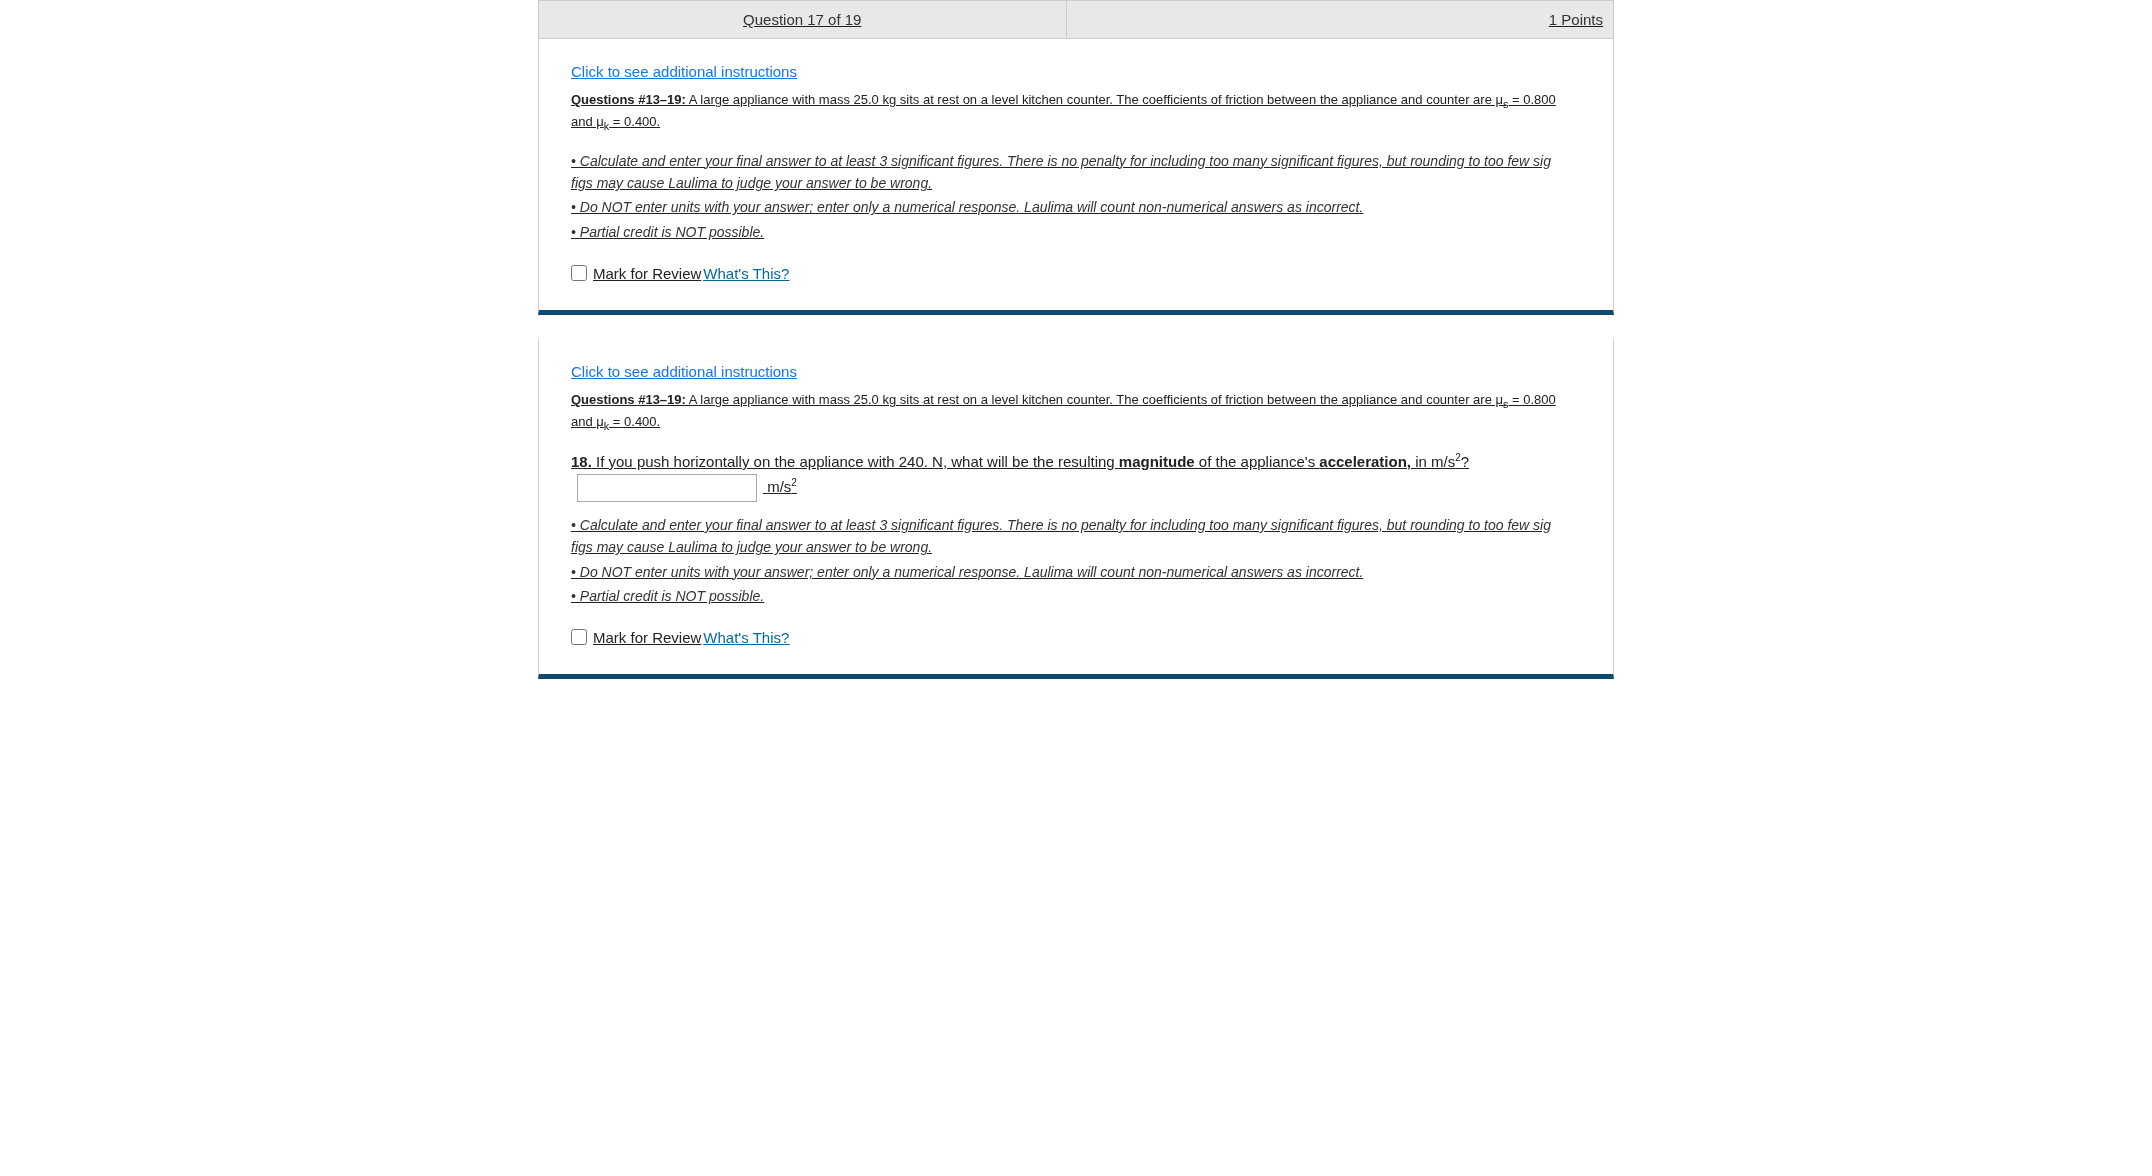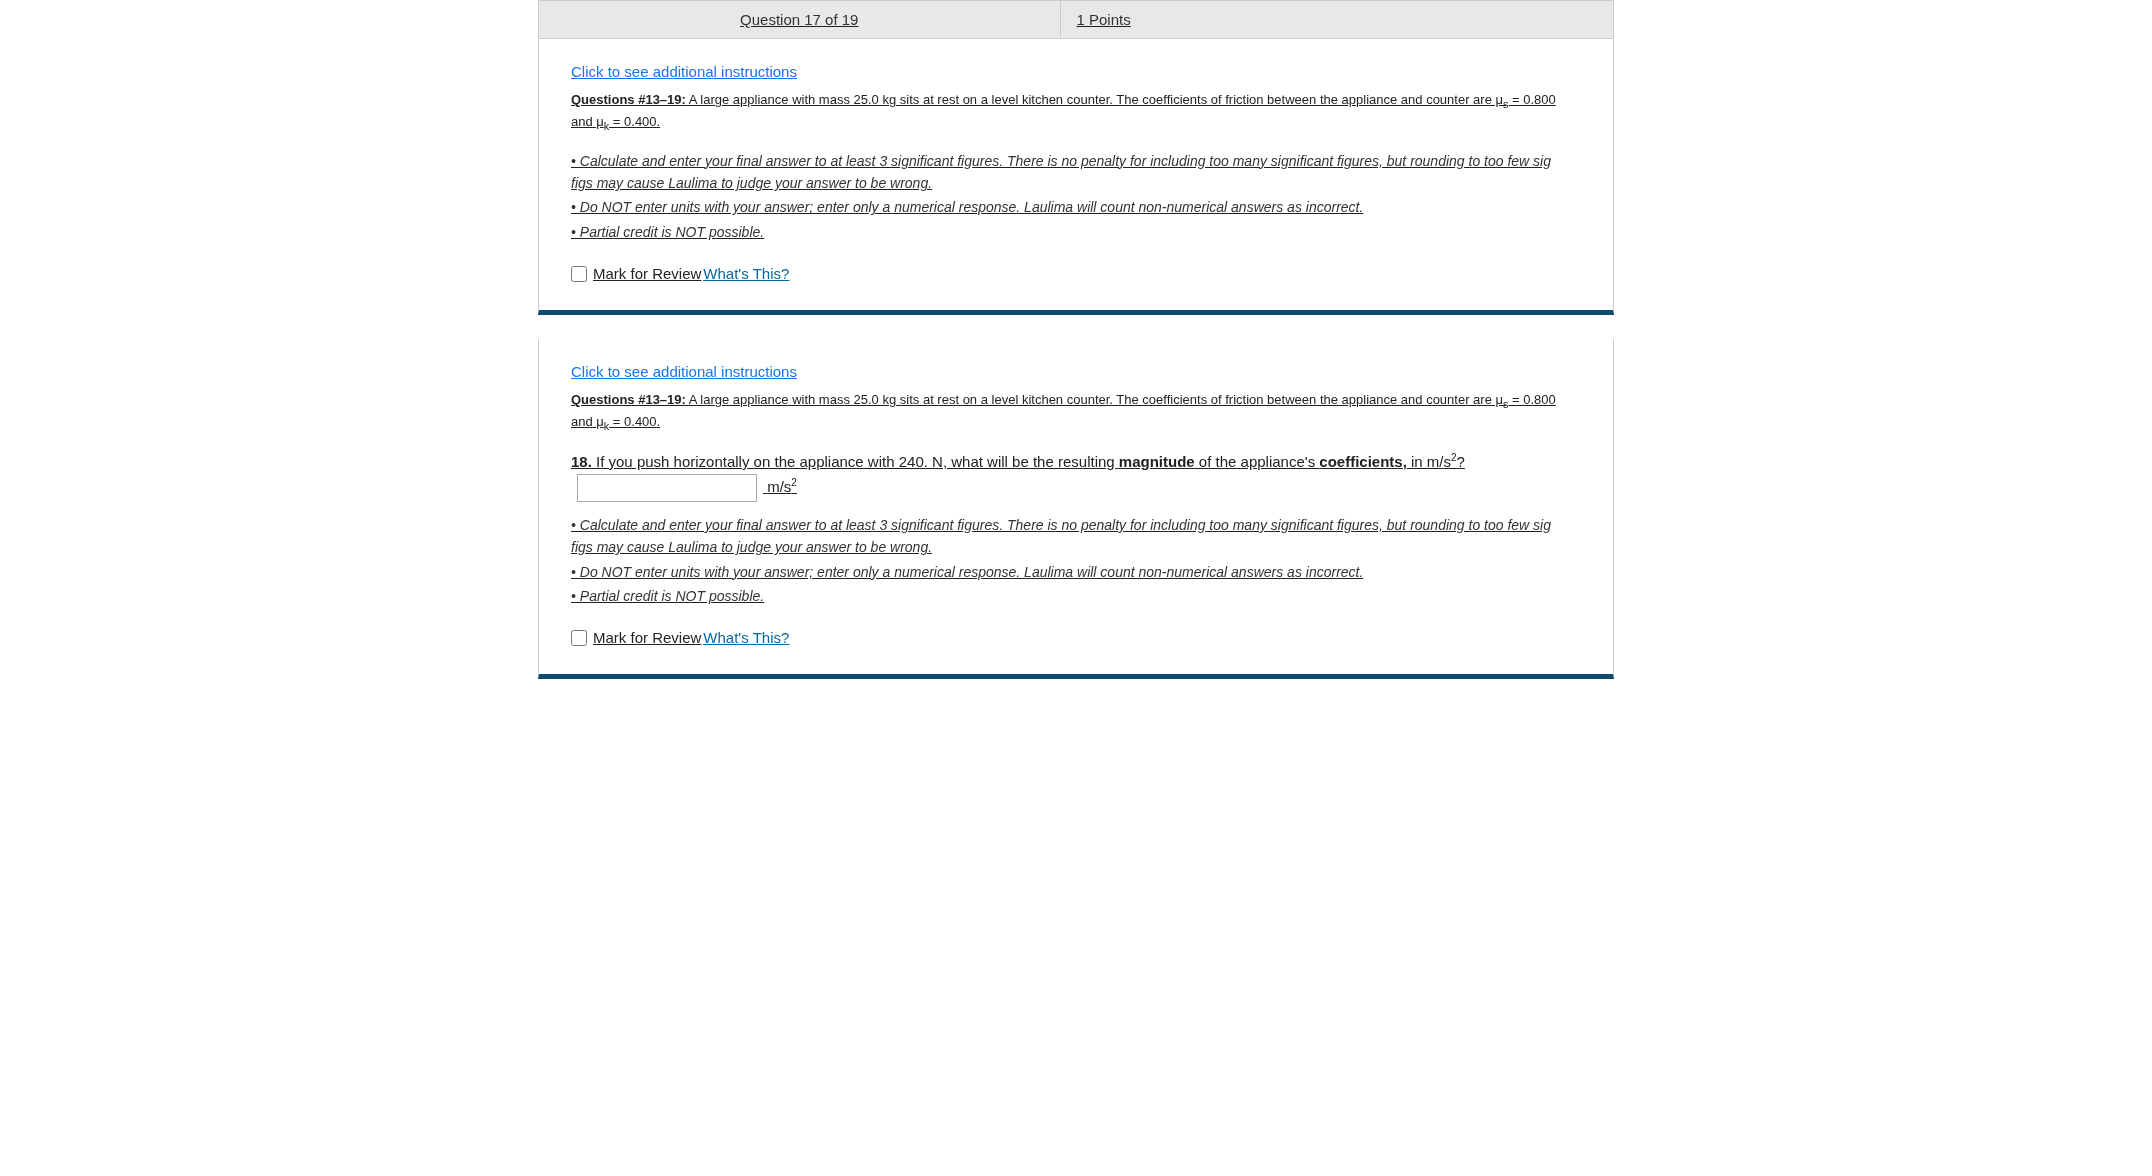--- a/index.html
+++ b/index.html
@@ -25,22 +25,22 @@
     .question-header .q-number {
       flex: 1;
       text-align: center;
       padding: 10px 0;
       border-right: 1px solid #ccc;
       font-size: 15px;
       color: #333;
     }
     .question-header .q-points {
       flex: 1;
-      text-align: left;
-      padding: 10px 16px;
+      text-align: right;
+      padding: 10px 10px;
       font-size: 15px;
       color: #333;
     }
     
     .question-content {
       padding: 24px 40px 28px 32px;
       border-left: 1px solid #ccc;
       border-right: 1px solid #ccc;
       border-bottom: 5px solid #0c4a6e;
       background: #fff;
@@ -83,21 +83,21 @@
       font-size: 14px;
       color: #333;
       margin-top: 10px;
       line-height: 1.6;
     }
     .hint-text p {
       margin-bottom: 2px;
     }
     .mark-review {
       display: flex;
-      align-items: center;
+      align-items: flex-start;
       margin-top: 22px;
       font-size: 15px;
     }
     .mark-review input[type="checkbox"] {
       margin-right: 6px;
       width: 16px;
       height: 16px;
     }
     .whats-this {
       color: #0369a1;
@@ -149,21 +149,21 @@
 
 
   <div class="question-content">
     <a class="instructions-link">Click to see additional instructions</a>
 
     <div class="context-text">
       <strong>Questions #13–19:</strong><span> A large appliance with mass 25.0 kg sits at rest on a level kitchen counter.  The coefficients of friction between the appliance and counter are μ</span><sub>s</sub><span> = 0.800 and μ</span><sub>k</sub><span> = 0.400.</span>
     </div>
 
     <div class="question-body">
-      <strong>18.</strong><span> If you push horizontally on the appliance with 240. N, what will be the resulting </span><strong>magnitude</strong><span> of the appliance's </span><strong>coefficients,</strong><span> in m/s</span><sup>2</sup><span>?</span>
+      <strong>18.</strong><span> If you push horizontally on the appliance with 240. N, what will be the resulting </span><strong>magnitude</strong><span> of the appliance's </span><strong>acceleration,</strong><span> in m/s</span><sup>2</sup><span>?</span>
       <input type="text" class="answer-input" style="">
       <span><span>m/s</span><sup>2</sup></span>
     </div>
 
     <div class="hint-text">
       <p>• Calculate and enter your final answer to at least 3 significant figures.  There is no penalty for including too many significant figures, but rounding to too few sig figs may cause Laulima to judge your answer to be wrong.</p>
       <p>• Do NOT enter units with your answer; enter only a numerical response.  Laulima will count non-numerical answers as incorrect.</p>
       <p>• Partial credit is NOT possible.</p>
     </div>
 

